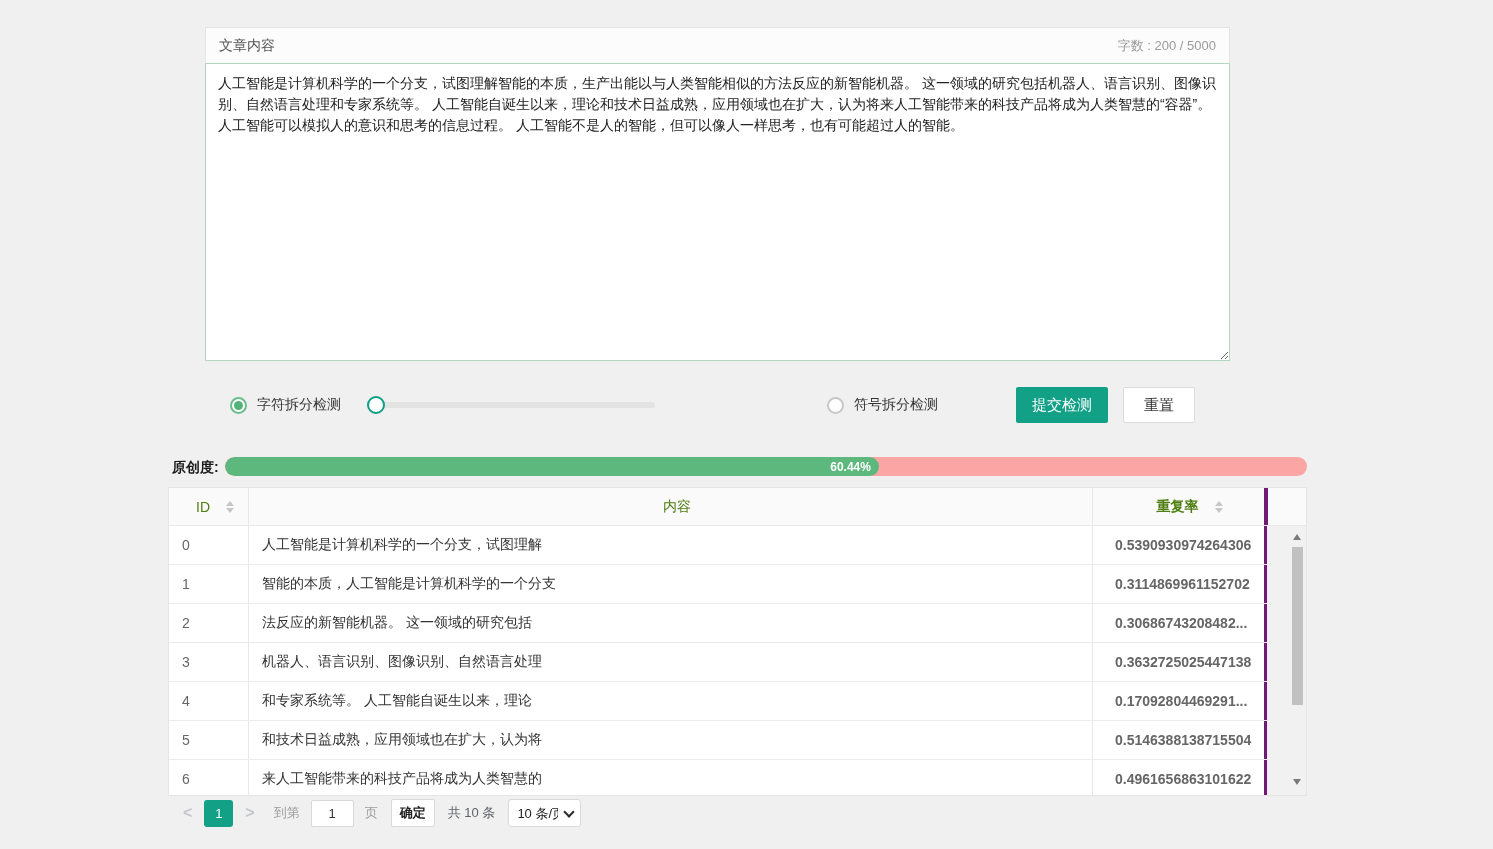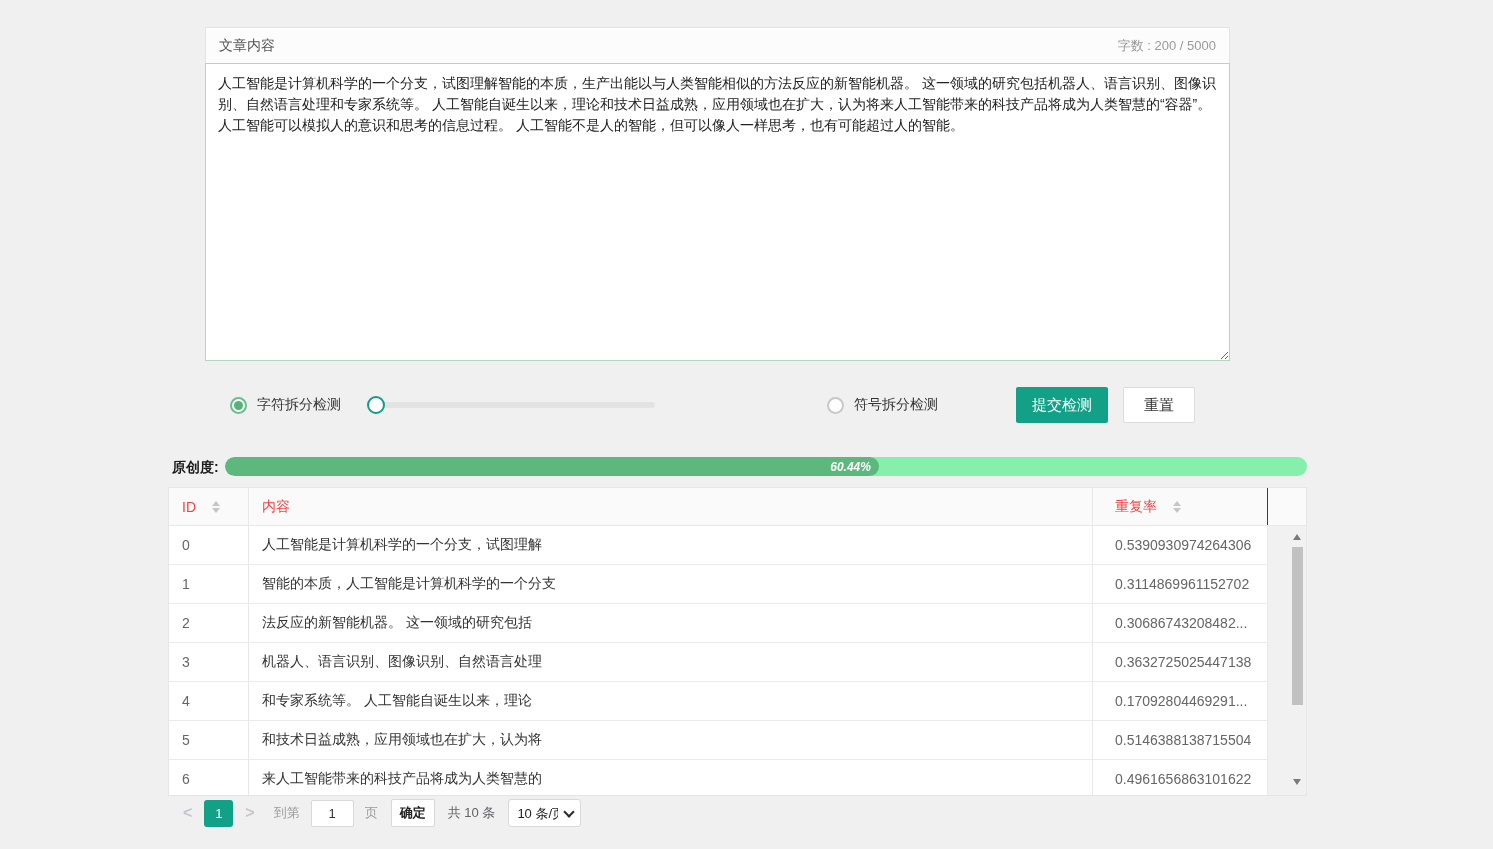--- a/index.html
+++ b/index.html
@@ -48,34 +48,34 @@
     position:absolute; top:0; width:18px; height:18px; border-radius:50%;
     background:#fff; border:2px solid #0f9d84; margin-left:0;
   }
   .btn { position:absolute; top:0; height:36px; font-size:15px; border-radius:2px; cursor:pointer; font-family:inherit; }
   .btn-primary { left:811px; width:92px; background:#12a086; color:#fff; border:none; }
   .btn-plain { left:918px; width:72px; background:#fff; color:#333; border:1px solid #dcdcdc; }
 
   
   .originality { position:absolute; left:172px; top:457px; width:1135px; height:20px; }
   .orig-label { position:absolute; left:0; top:2px; font-size:14px; font-weight:bold; color:#1a1a1a; }
-  .progress { position:absolute; left:53px; right:0; top:0; height:19px; background:#86efac; border-radius:10px; overflow:hidden;font-style:italic; }
+  .progress { position:absolute; left:53px; right:0; top:0; height:19px; background:#fca5a5; border-radius:10px; overflow:hidden; }
   .progress-fill {
     height:100%; background:#5cb87c; border-radius:10px;
     display:flex; align-items:center; justify-content:flex-end;
     padding-right:8px; color:#fff; font-size:12px; font-weight:bold;
   }
 
   
   .result-table { position:absolute; left:168px; top:487px; width:1139px; background:#fff; border:1px solid #e6e6e6; }
   .t-header { display:flex; height:38px; background:#fafafa; border-bottom:1px solid #e8e8e8; }
-  .th { display:flex; align-items:center; font-size:14px; color:#ef4444; gap:16px; }
+  .th { display:flex; align-items:center; font-size:14px; color:#4d7c0f; gap:16px;justify-content:center; }
   .col-id { width:80px; padding-left:13px; border-right:1px solid #e8e8e8; }
   .col-content { width:844px; padding-left:13px; border-right:1px solid #e8e8e8; }
-  .col-rate { width:175px; padding-left:22px; border-right:1px solid #701a75; }
+  .col-rate { width:175px; padding-left:22px; border-right:4px solid #701a75;font-weight:bold; }
   .col-gutter { flex:1; }
   .sort { display:inline-flex; flex-direction:column; gap:2px; }
   .sort .up { width:0; height:0; border-left:4px solid transparent; border-right:4px solid transparent; border-bottom:5px solid #c6c6c6; }
   .sort .down { width:0; height:0; border-left:4px solid transparent; border-right:4px solid transparent; border-top:5px solid #c6c6c6; }
   .t-body { position:relative; height:269px; overflow:hidden; }
   .t-row { display:flex; height:39px; width:1099px; border-bottom:1px solid #ebebeb; background:#fff; }
   .td { display:flex; align-items:center; font-size:14px; }
   .td.col-id { color:#666; }
   .td.col-content { color:#333; }
   .td.col-rate { color:#666; }

